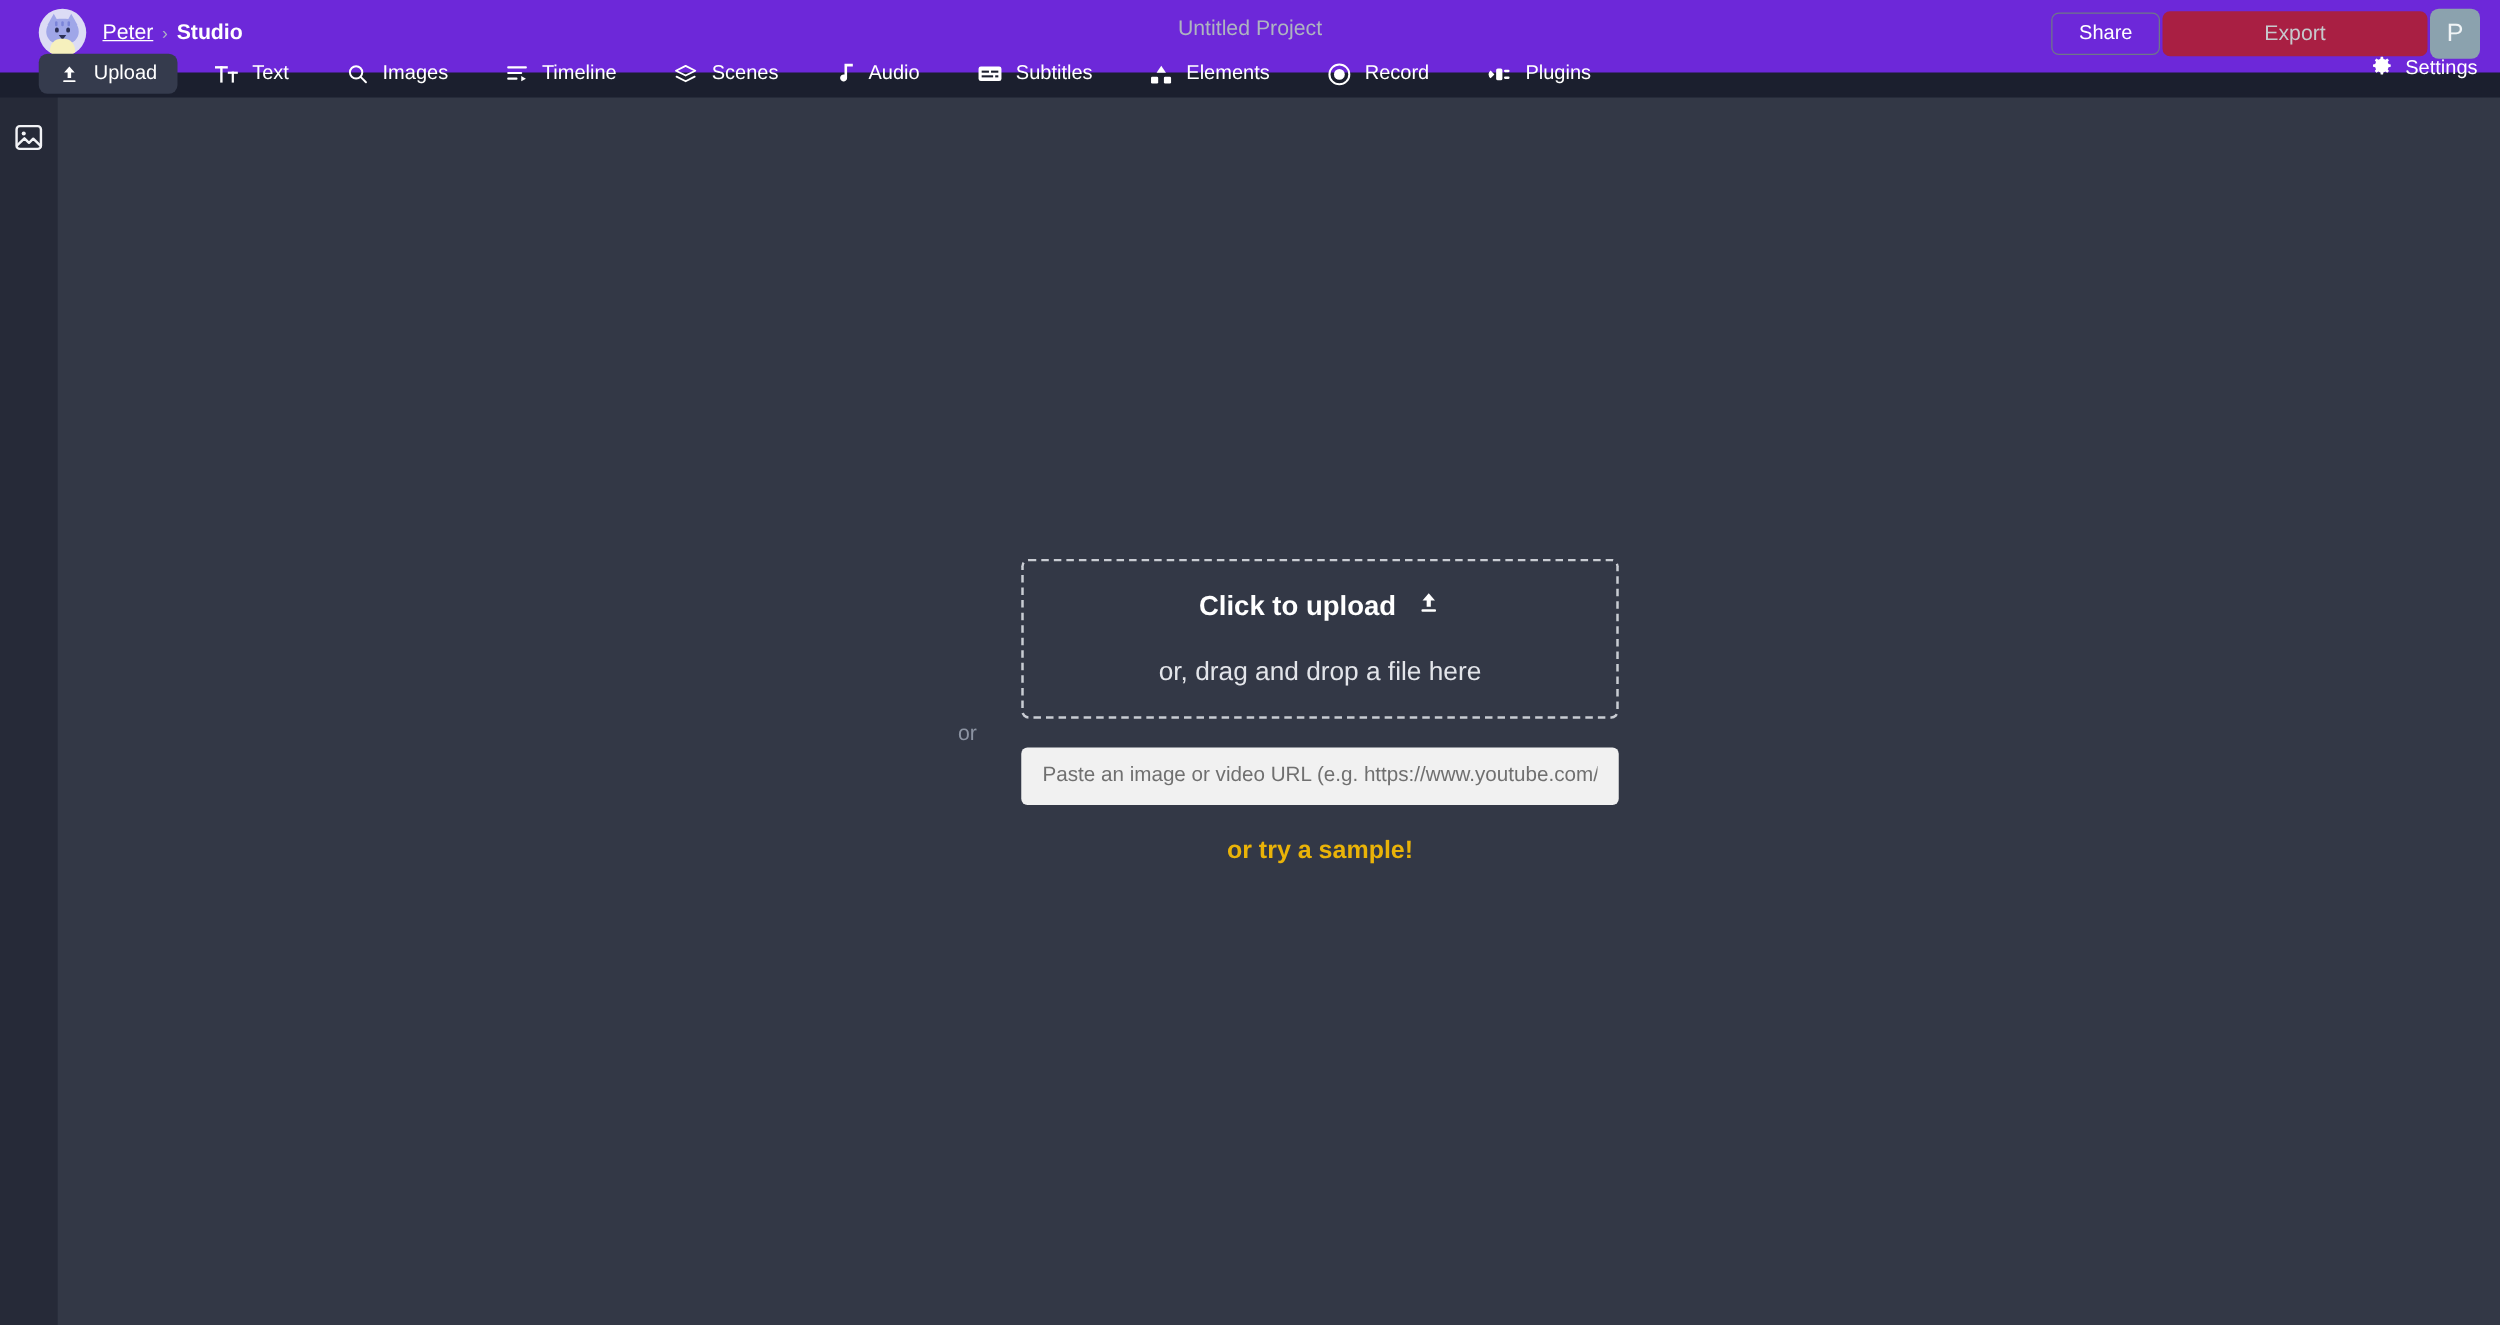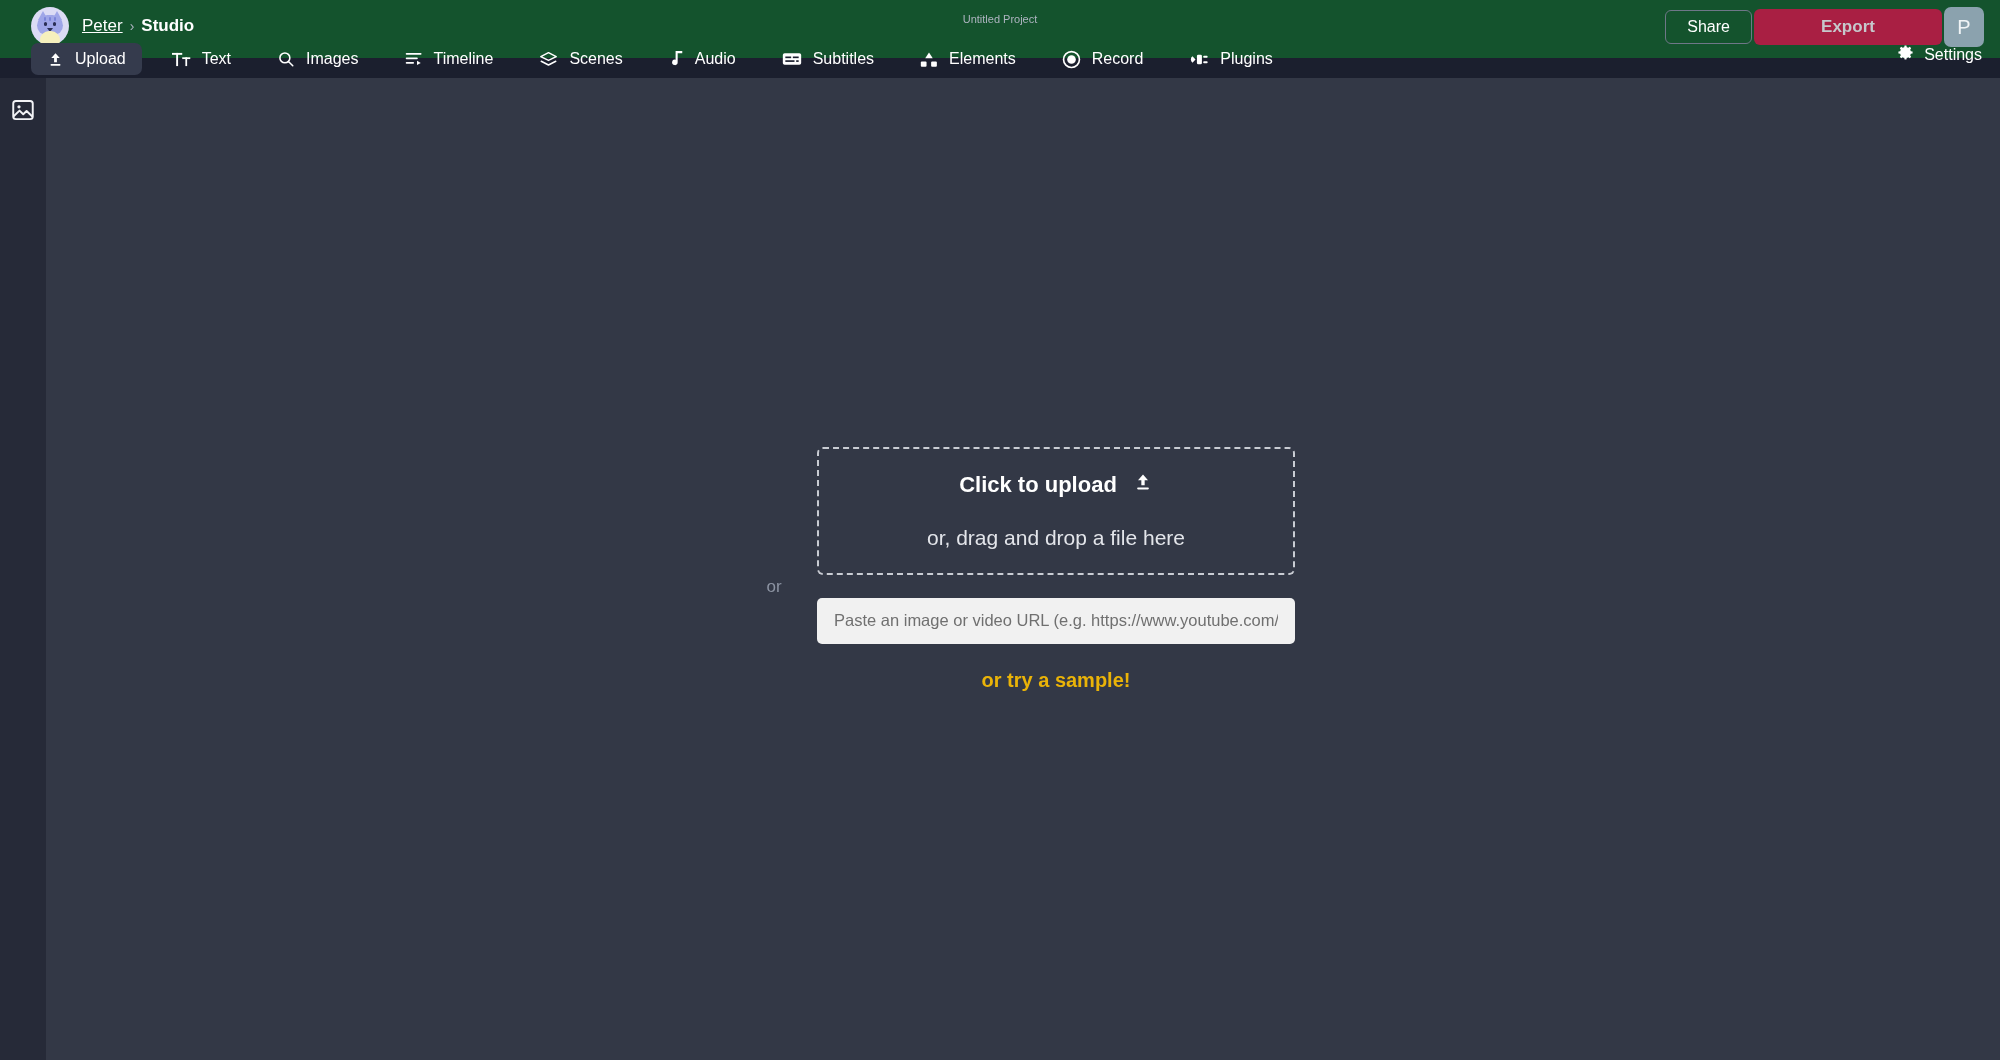--- a/index.html
+++ b/index.html
@@ -7,21 +7,21 @@
     width: 2000px; height: 1060px;
     background: #1b1f2e;
     font-family: "Liberation Sans", sans-serif;
     overflow: hidden;
   }
 
   
   #topbar {
     position: absolute; left: 0; top: 0;
     width: 2000px; height: 58px;
-    background: #14532d;
+    background: #6d28d9;
   }
   #brand {
     position: absolute; left: 31px; top: 7px;
     display: flex; align-items: center; gap: 13px;
   }
   #avatar {
     width: 38px; height: 38px; border-radius: 50%;
     background: #dcdcf5;
     position: relative; overflow: hidden;
     flex: 0 0 auto;
@@ -68,39 +68,39 @@
   }
   #breadcrumb { display: flex; align-items: center; gap: 7px; font-size: 17px; }
   #breadcrumb .user {
     color: #ffffff; text-decoration: underline; font-weight: 400;
   }
   #breadcrumb .sep { color: #aeb4c2; font-size: 14px; }
   #breadcrumb .studio { color: #ffffff; font-weight: 700; }
 
   #project-title {
     position: absolute; left: 0; top: 13px; width: 2000px;
-    text-align: center; color: #aeb4c0; font-size: 11px;
+    text-align: center; color: #aeb4c0; font-size: 17px;
   }
 
   #topright {
     position: absolute; right: 16px; top: 7px;
     display: flex; align-items: center; gap: 2px;
   }
   #share-btn {
     height: 34px; padding: 0 21px;
     display: flex; align-items: center; justify-content: center;
     border: 1px solid #6f7788; border-radius: 6px;
     background: transparent; color: #ffffff; font-size: 16px;
     cursor: pointer;
   }
   #export-btn {
-    height: 36px; width: 188px;
+    height: 36px; width: 212px;
     display: flex; align-items: center; justify-content: center;
     border: none; border-radius: 6px;
-    background: #a91f43; color: #c6c8cc; font-size: 17px; font-weight: 700;
+    background: #a91f43; color: #c6c8cc; font-size: 17px; font-weight: 400;
     cursor: pointer;
   }
   #user-badge {
     width: 40px; height: 40px; border-radius: 7px;
     background: #8ba2ae; color: #f0f4f6;
     display: flex; align-items: center; justify-content: center;
     font-size: 20px; cursor: pointer;
   }
 
   

